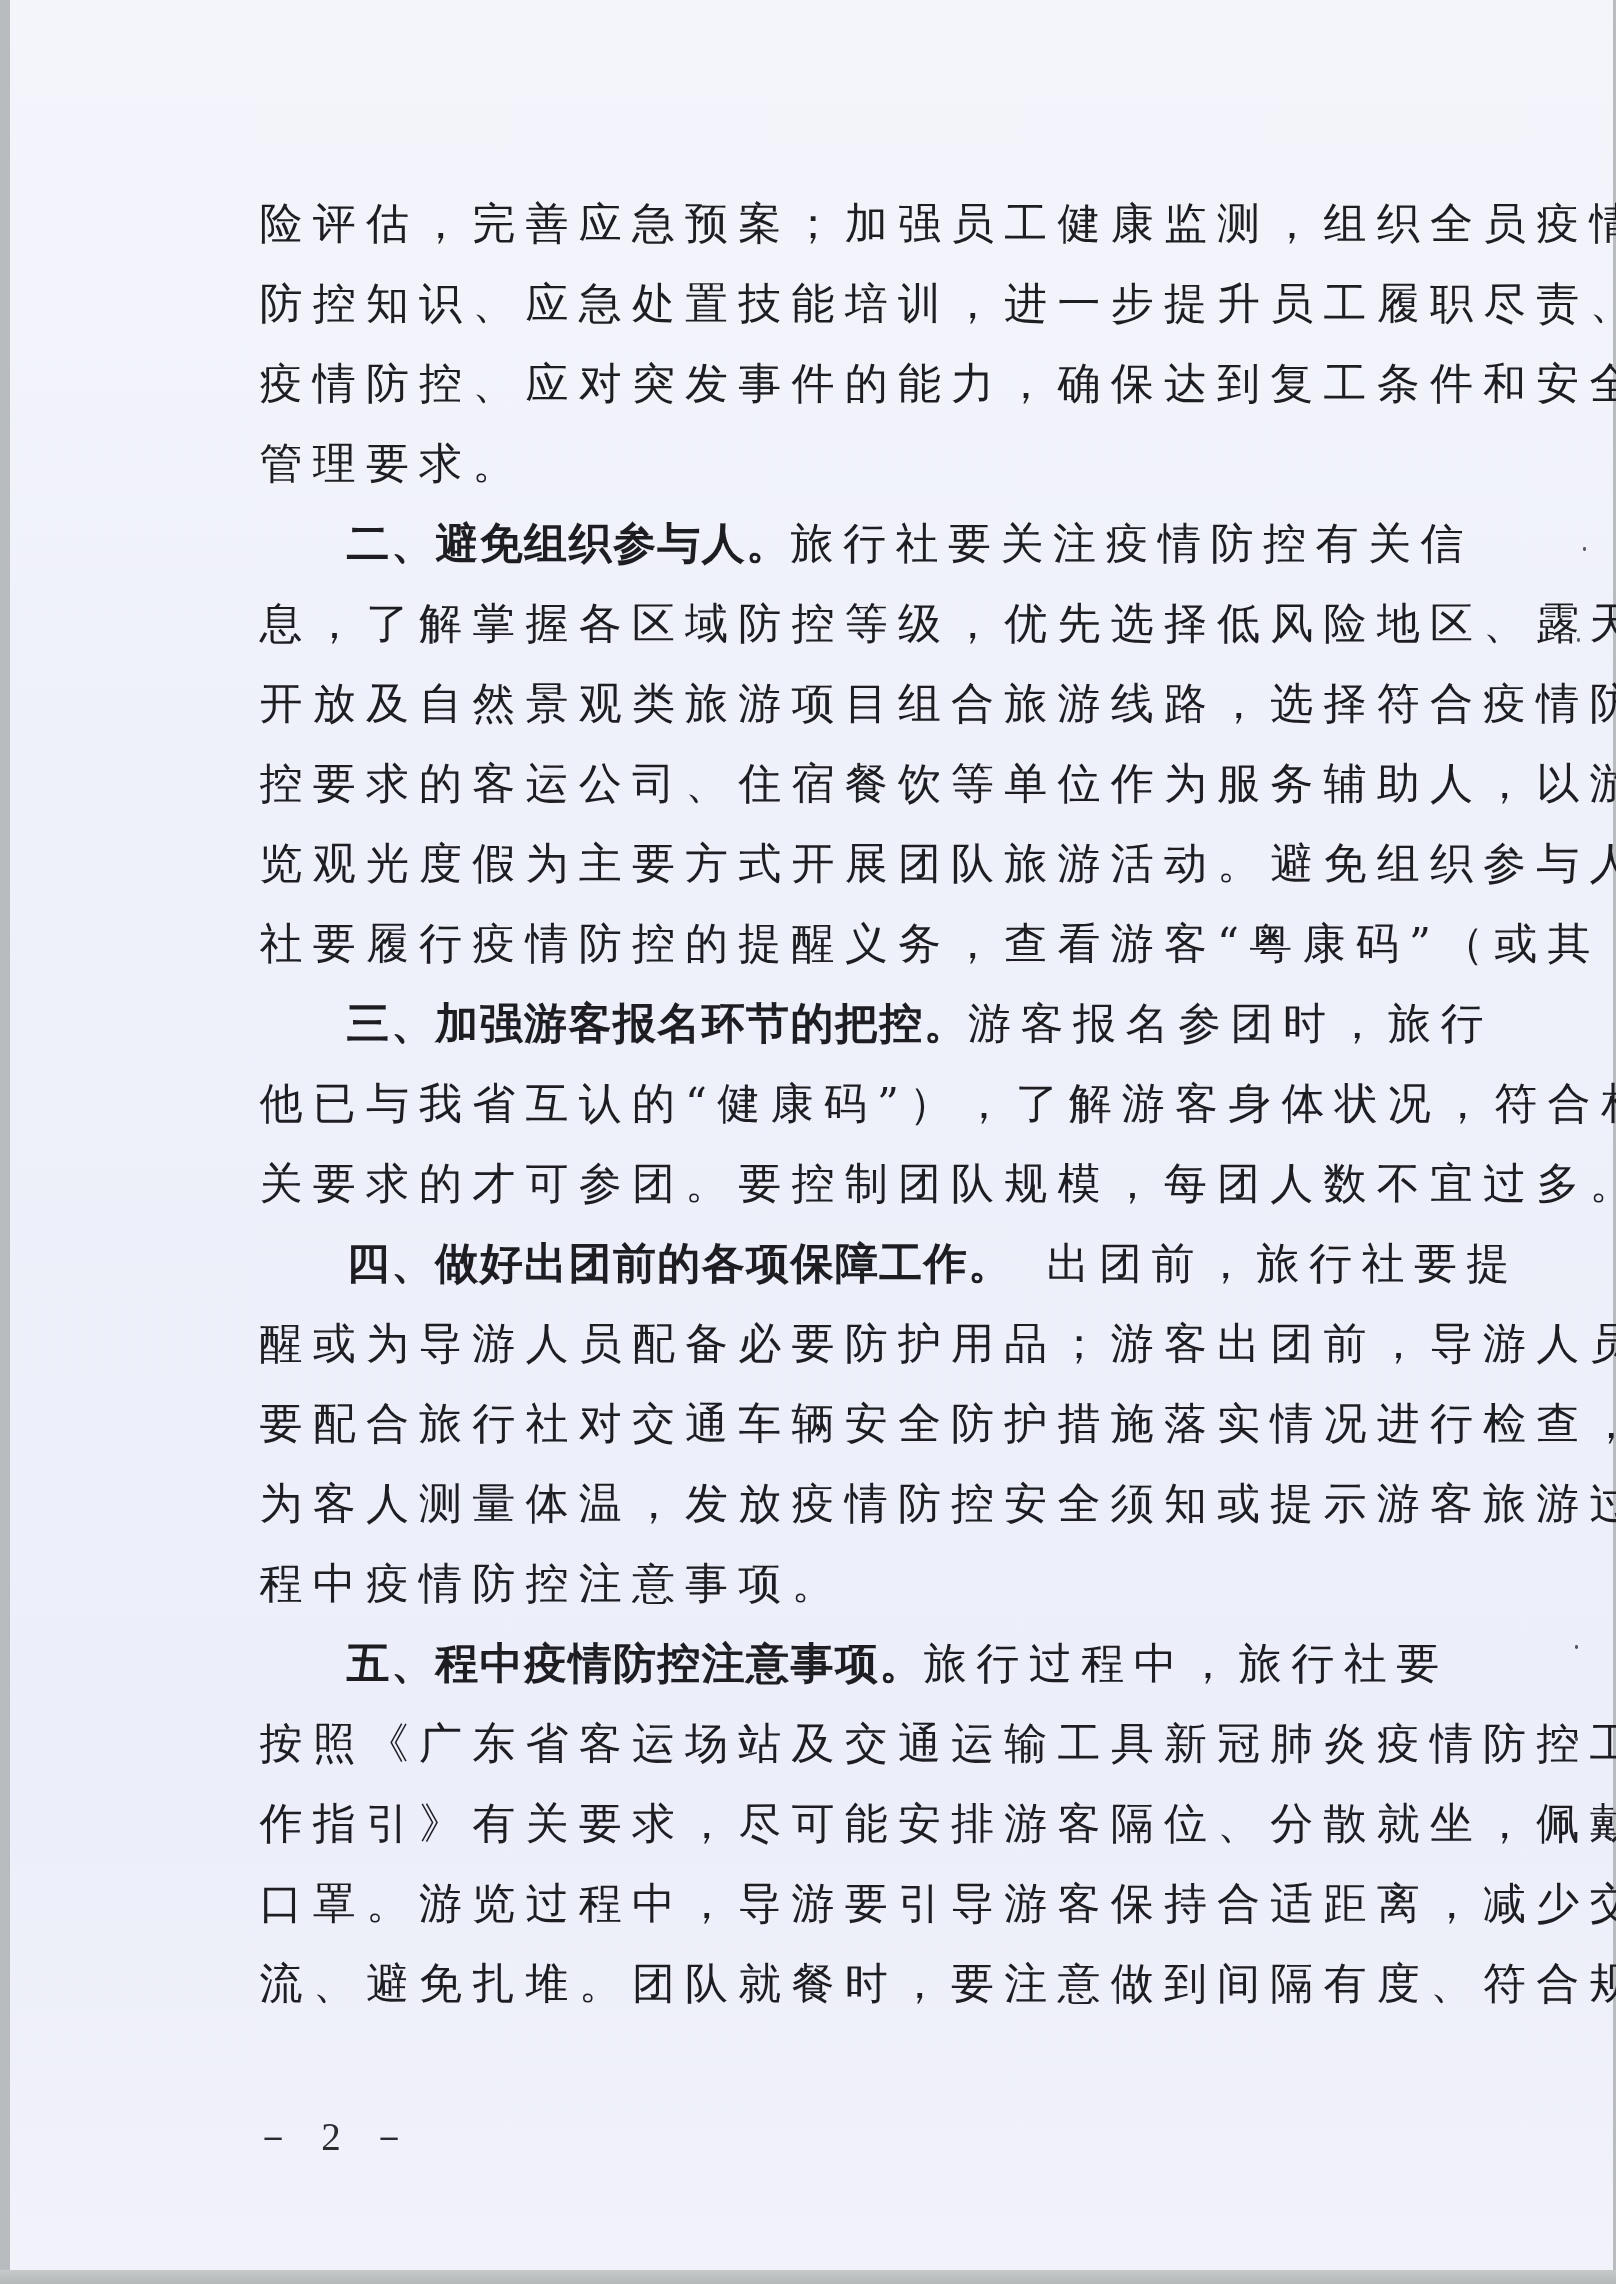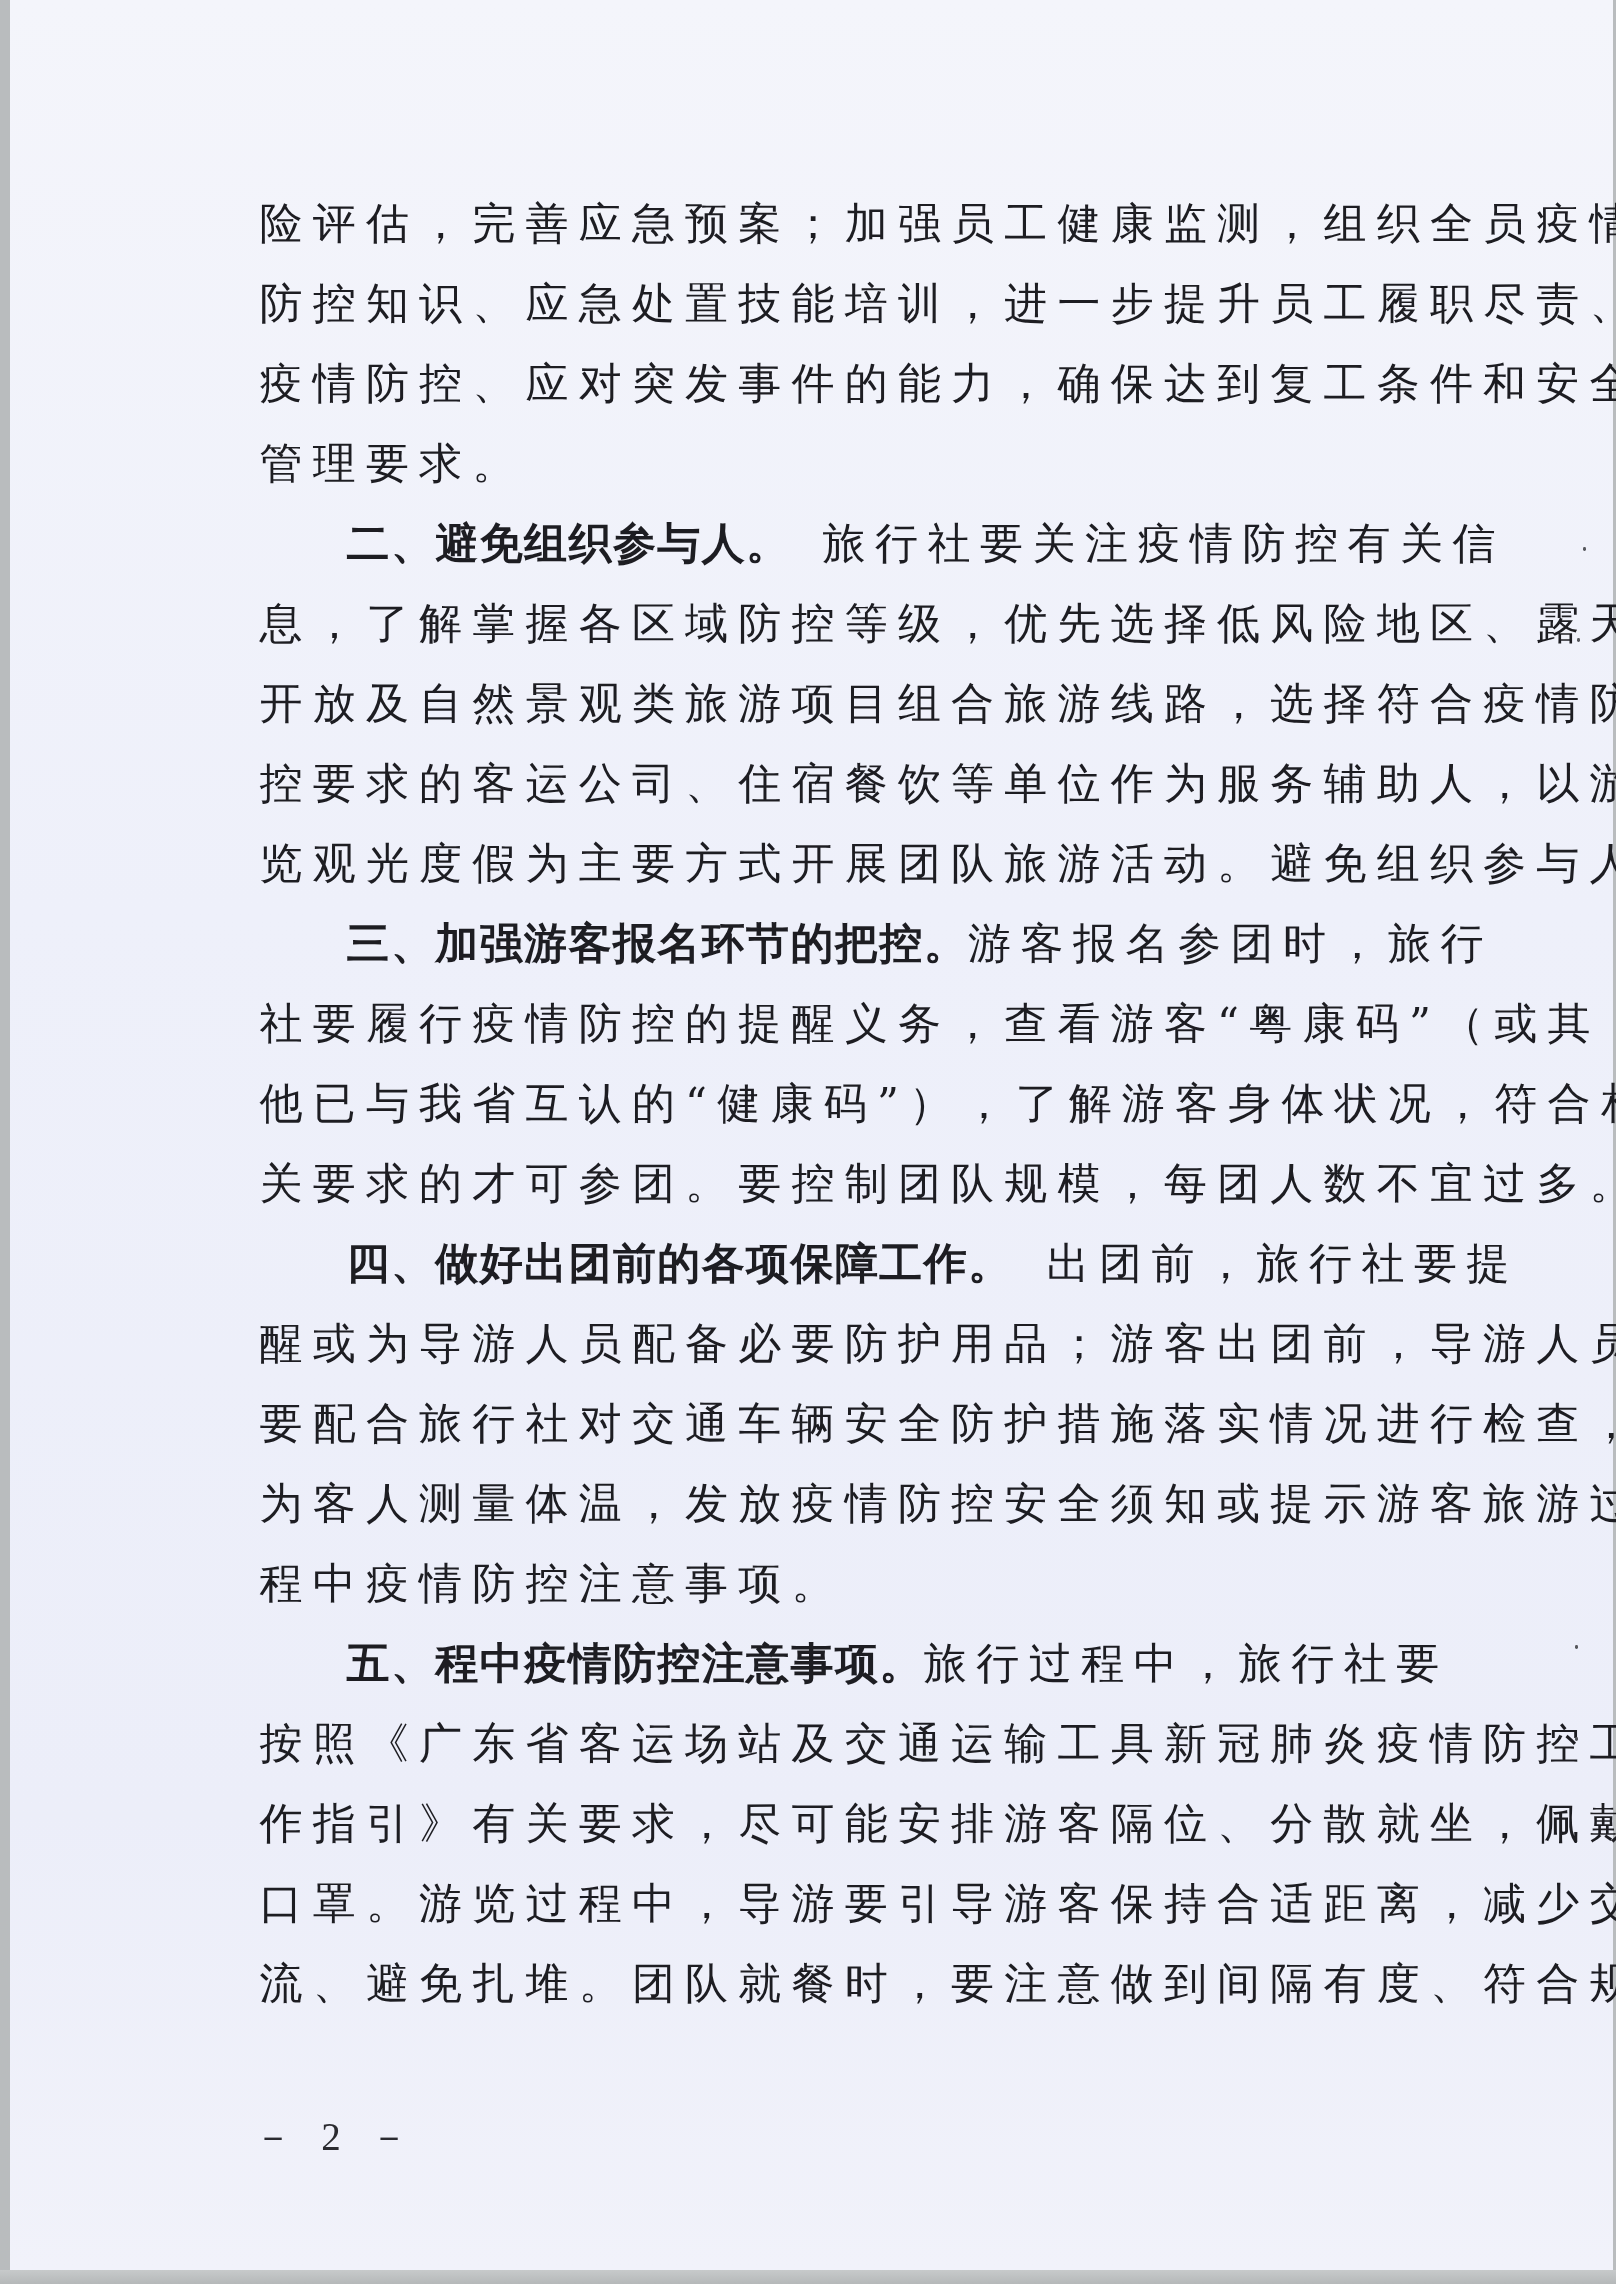--- a/index.html
+++ b/index.html
@@ -82,30 +82,30 @@
   <div class="body-text">
 
     <div>
       <div class="line">险评估，完善应急预案；加强员工健康监测，组织全员疫情</div>
       <div class="line">防控知识、应急处置技能培训，进一步提升员工履职尽责、</div>
       <div class="line">疫情防控、应对突发事件的能力，确保达到复工条件和安全</div>
       <div class="line last">管理要求。</div>
     </div>
 
     <div>
-      <div class="line indent" style="letter-spacing:4.1px;"><span class="heading">二、避免组织参与人。</span><span style="letter-spacing:9.5px;margin-left:32px;">旅行社要关注疫情防控有关信</span></div>
+      <div class="line indent" style="letter-spacing:4.1px;"><span class="heading">二、避免组织参与人。</span><span style="letter-spacing:9.5px;">旅行社要关注疫情防控有关信</span></div>
       <div class="line">息，了解掌握各区域防控等级，优先选择低风险地区、露天</div>
       <div class="line">开放及自然景观类旅游项目组合旅游线路，选择符合疫情防</div>
       <div class="line">控要求的客运公司、住宿餐饮等单位作为服务辅助人，以游</div>
       <div class="line">览观光度假为主要方式开展团队旅游活动。避免组织参与人</div>
     </div>
 
     <div>
+      <div class="line">社要履行疫情防控的提醒义务，查看游客“粤康码”（或其</div>
       <div class="line indent" style="letter-spacing:4.1px;"><span class="heading">三、加强游客报名环节的把控。</span><span style="letter-spacing:9.5px;">游客报名参团时，旅行</span></div>
-      <div class="line">社要履行疫情防控的提醒义务，查看游客“粤康码”（或其</div>
       <div class="line">他已与我省互认的“健康码”），了解游客身体状况，符合相</div>
       <div class="line last">关要求的才可参团。要控制团队规模，每团人数不宜过多。</div>
     </div>
 
     <div>
       <div class="line indent" style="letter-spacing:4.1px;"><span class="heading">四、做好出团前的各项保障工作。</span><span style="letter-spacing:9.5px;margin-left:34px;">出团前，旅行社要提</span></div>
       <div class="line">醒或为导游人员配备必要防护用品；游客出团前，导游人员</div>
       <div class="line">要配合旅行社对交通车辆安全防护措施落实情况进行检查，</div>
       <div class="line">为客人测量体温，发放疫情防控安全须知或提示游客旅游过</div>
       <div class="line last">程中疫情防控注意事项。</div>

